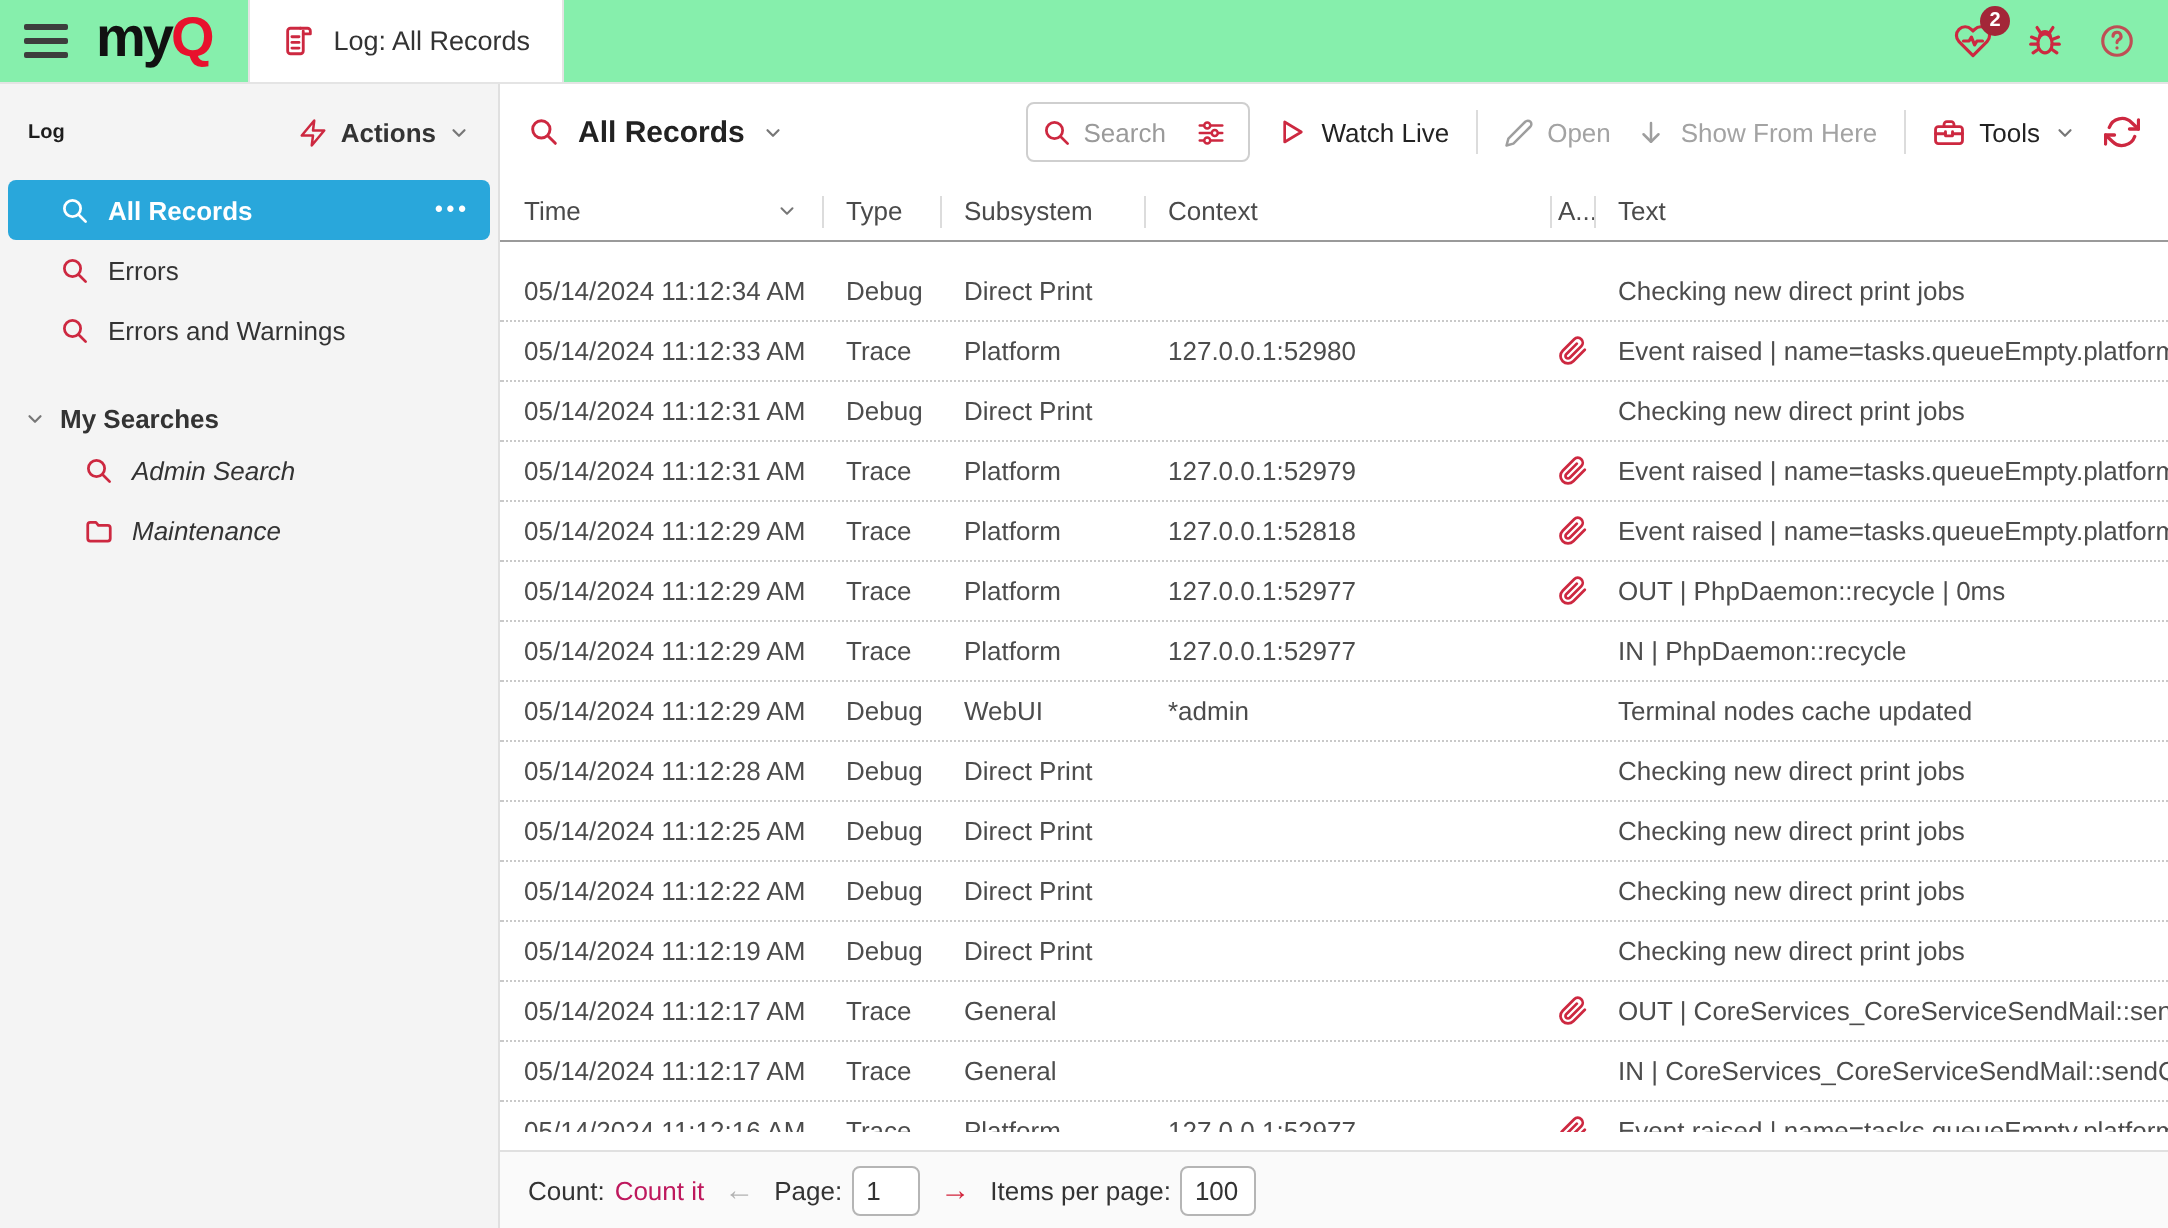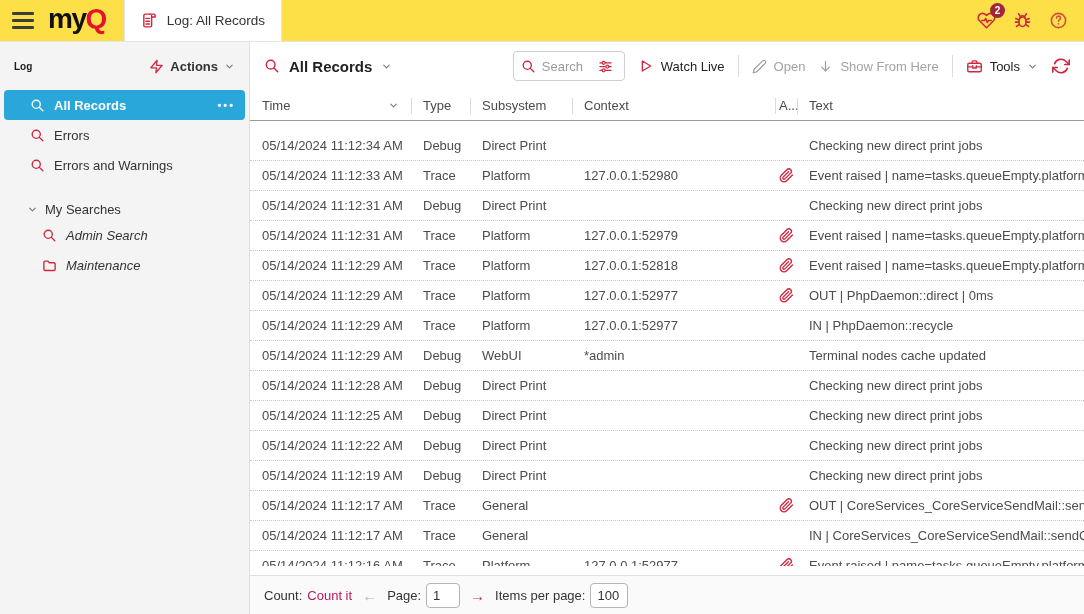--- a/index.html
+++ b/index.html
@@ -5,21 +5,21 @@
   * { box-sizing: border-box; margin: 0; padding: 0; }
   html,body { width:1084px; height:614px; overflow:hidden;
     font-family:"Liberation Sans", sans-serif; font-size:13px; color:#333; background:#fff; }
 
   svg.ic { flex:none; display:block; }
   .red { color:#cd2840; }
   .gray { color:#9e9e9e; }
   .dim { color:#777; }
 
   
-  .topbar { height:42px; display:flex; align-items:stretch; border-bottom:1px solid #e4e4e4; background:#fde047; }
+  .topbar { height:42px; display:flex; align-items:stretch; border-bottom:1px solid #e4e4e4; background:#86efac; }
   .hamburger { width:42px; display:flex; flex-direction:column; justify-content:center; gap:4px; padding-left:12px; cursor:pointer; }
   .hamburger span { width:22px; height:3px; background:#3d3d3d; border-radius:1px; }
   .logo { display:flex; align-items:center; font-weight:800; font-size:28px; letter-spacing:-1.5px; padding:0 18px 4px 6px; color:#111; }
   .logo .q { color:#e8112d; }
   .tab { display:flex; align-items:center; gap:9px; padding:0 16px; border-left:1px solid #e4e4e4; border-right:1px solid #e4e4e4; font-size:13.5px; color:#333; background:#fff; cursor:pointer; }
   .top-icons { margin-left:auto; display:flex; align-items:center; gap:17px; padding-right:16px; }
   .badge-wrap { position:relative; cursor:pointer; }
   .badge { position:absolute; top:-8px; right:-9px; background:#a32638; color:#fff; font-size:10px; font-weight:700;
     width:15px; height:15px; border-radius:50%; display:flex; align-items:center; justify-content:center; }
 
@@ -28,21 +28,21 @@
 
   
   .sidebar { width:250px; flex:none; background:#f4f4f4; border-right:1px solid #e0e0e0; }
   .side-head { height:48px; display:flex; align-items:center; padding:0 14px; }
   .side-title { font-weight:700; font-size:10px; color:#1d1d1d; }
   .actions { margin-left:auto; display:flex; align-items:center; gap:6px; cursor:pointer;font-weight:bold; }
   .side-item { height:30px; display:flex; align-items:center; gap:9px; margin:0 4px; padding:0 10px 0 26px; border-radius:4px; color:#333; cursor:pointer; }
   .side-item.selected { background:#29a7db; color:#fff; font-weight:700; }
   .side-item .dots { margin-left:auto; font-size:11px; letter-spacing:2px; font-weight:700; cursor:pointer; }
   .side-item.child { padding-left:38px;font-style:italic; }
-  .searches-head { margin-top:18px; height:22px; display:flex; align-items:center; gap:7px; padding-left:27px; cursor:pointer; color:#333; }
+  .searches-head { margin-top:18px; height:22px; display:flex; align-items:center; gap:7px; padding-left:12px; cursor:pointer; color:#333;font-weight:bold; }
 
   
   .main { flex:1; min-width:0; display:flex; flex-direction:column; background:#fff; }
   .toolbar { height:48px; flex:none; display:flex; align-items:center; padding:0 14px; }
   .view-sel { display:flex; align-items:center; gap:9px; font-weight:700; font-size:15px; color:#222; cursor:pointer; }
   .search-box { margin-left:auto; width:112px; height:30px; border:1px solid #cfcfcf; border-radius:4px; background:#fff;
     display:flex; align-items:center; gap:6px; padding:0 7px; }
   .search-box input { border:none; outline:none; width:50px; font-size:13px; color:#1d4ed8; background:transparent; font-family:inherit; }
   .search-box input::placeholder { color:#9a9a9a; }
   .tbtn { display:flex; align-items:center; gap:7px; margin-left:13px; color:#222; cursor:pointer; white-space:nowrap; }
@@ -338,21 +338,21 @@
         <div class="trow">
           <div class="td c0">05/14/2024 11:12:29 AM</div>
           <div class="td c1">Trace</div>
           <div class="td c2">Platform</div>
           <div class="td c3">127.0.0.1:52977</div>
           <div class="td c4">
             <svg class="ic red" width="15" height="15" viewBox="0 0 24 24" fill="none" stroke="currentColor" stroke-width="2.2" stroke-linecap="round" stroke-linejoin="round">
               <path d="M21.44 11.05l-9.19 9.19a6 6 0 0 1-8.49-8.49l9.19-9.19a4 4 0 0 1 5.66 5.66l-9.2 9.19a2 2 0 0 1-2.83-2.83l8.49-8.48"></path>
             </svg>
           </div>
-          <div class="td c5">OUT | PhpDaemon::direct | 0ms</div>
+          <div class="td c5">OUT | PhpDaemon::recycle | 0ms</div>
         </div>
         <div class="trow">
           <div class="td c0">05/14/2024 11:12:29 AM</div>
           <div class="td c1">Trace</div>
           <div class="td c2">Platform</div>
           <div class="td c3">127.0.0.1:52977</div>
           <div class="td c4"></div>
           <div class="td c5">IN | PhpDaemon::recycle</div>
         </div>
         <div class="trow">

